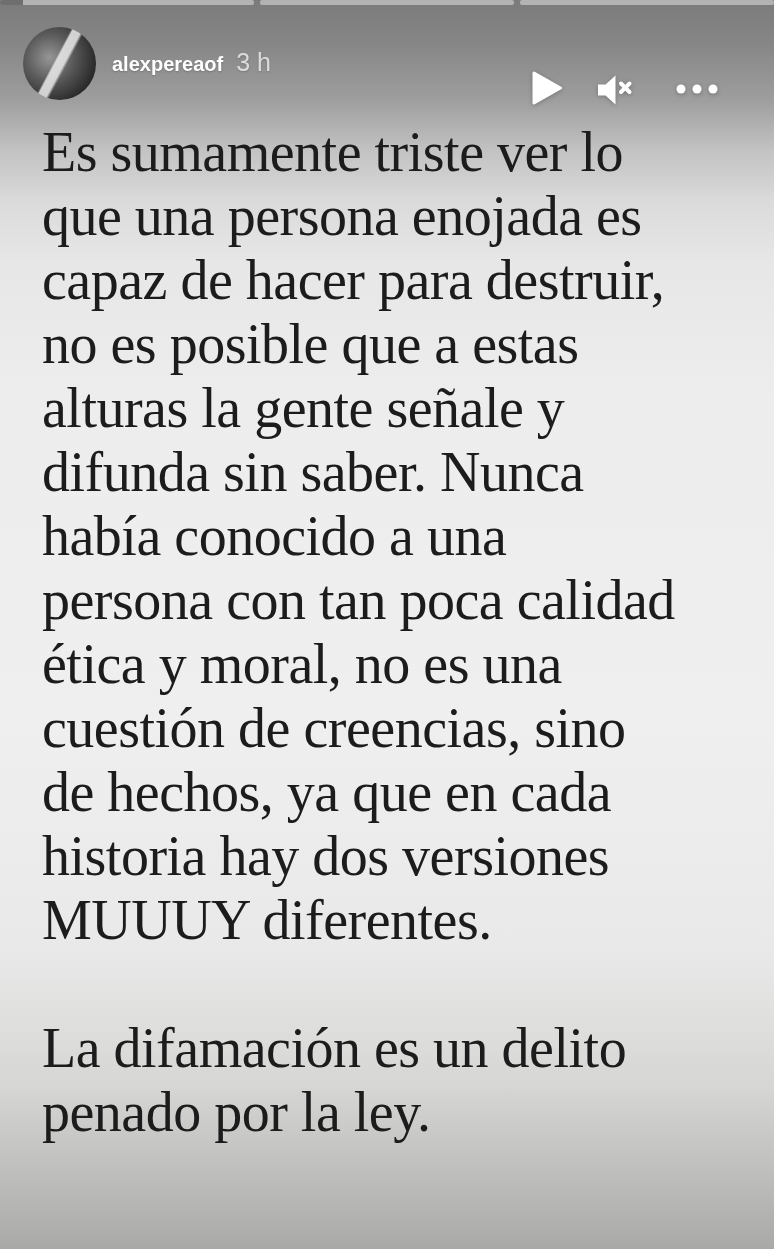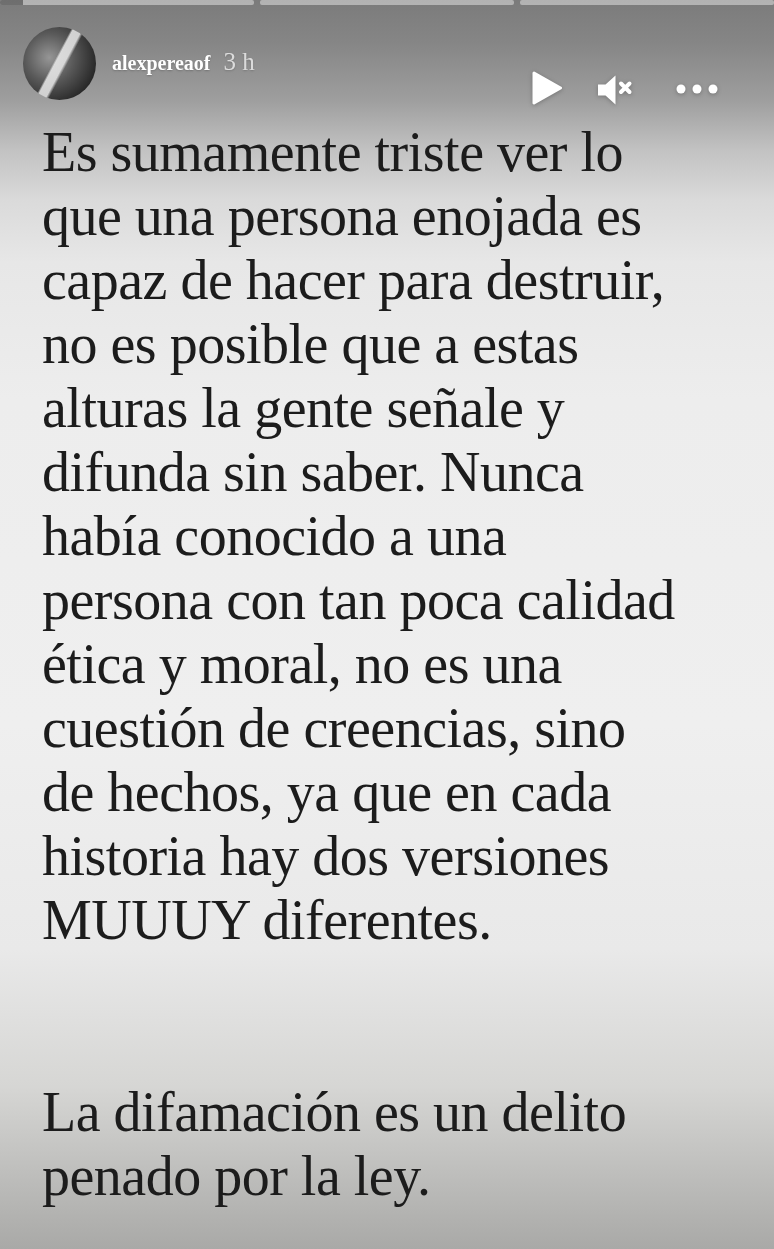--- a/index.html
+++ b/index.html
@@ -18,39 +18,39 @@
   }
 
   
   .story-text {
     position: absolute; left: 42px; top: 56px; width: 700px;
     color: #1c1c1c;
     font-family: "Liberation Serif", "DejaVu Serif", serif;
     font-size: 56px; line-height: 64px; letter-spacing: -0.5px;
     white-space: pre-line;
   }
-  .story-text .para-2 { margin-top: 64px; }
+  .story-text .para-2 { }
 
   
   .progress-bar {
     position: absolute; top: 0; left: 0; right: 0; height: 5px;
     display: flex; gap: 6px; z-index: 5;
   }
   .progress-segment {
     flex: 1; position: relative; overflow: hidden;
     background: rgba(255,255,255,0.42); border-radius: 2px;
   }
   .progress-fill {
     position: absolute; left: 0; top: 0; bottom: 0; width: 9%;
     background: rgba(55,55,55,0.55);
   }
 
   
   .story-header {
-    position: absolute; top: 24px; left: 0; right: 0; height: 82px; z-index: 6; font-family: Liberation Serif, serif;
+    position: absolute; top: 24px; left: 0; right: 0; height: 82px; z-index: 6;
   }
   .avatar {
     position: absolute; left: 23px; top: 3px; width: 73px; height: 73px;
     border-radius: 50%; overflow: hidden; cursor: pointer;
     background:
       linear-gradient(118deg, rgba(0,0,0,0) 44%, rgba(235,235,235,0.85) 46%, rgba(235,235,235,0.85) 54%, rgba(0,0,0,0) 57%),
       radial-gradient(circle at 36% 42%, #969696 0%, #5a5a5a 38%, #252525 78%);
   }
   .user-row {
     position: absolute; left: 112px; top: 24px; height: 28px;

